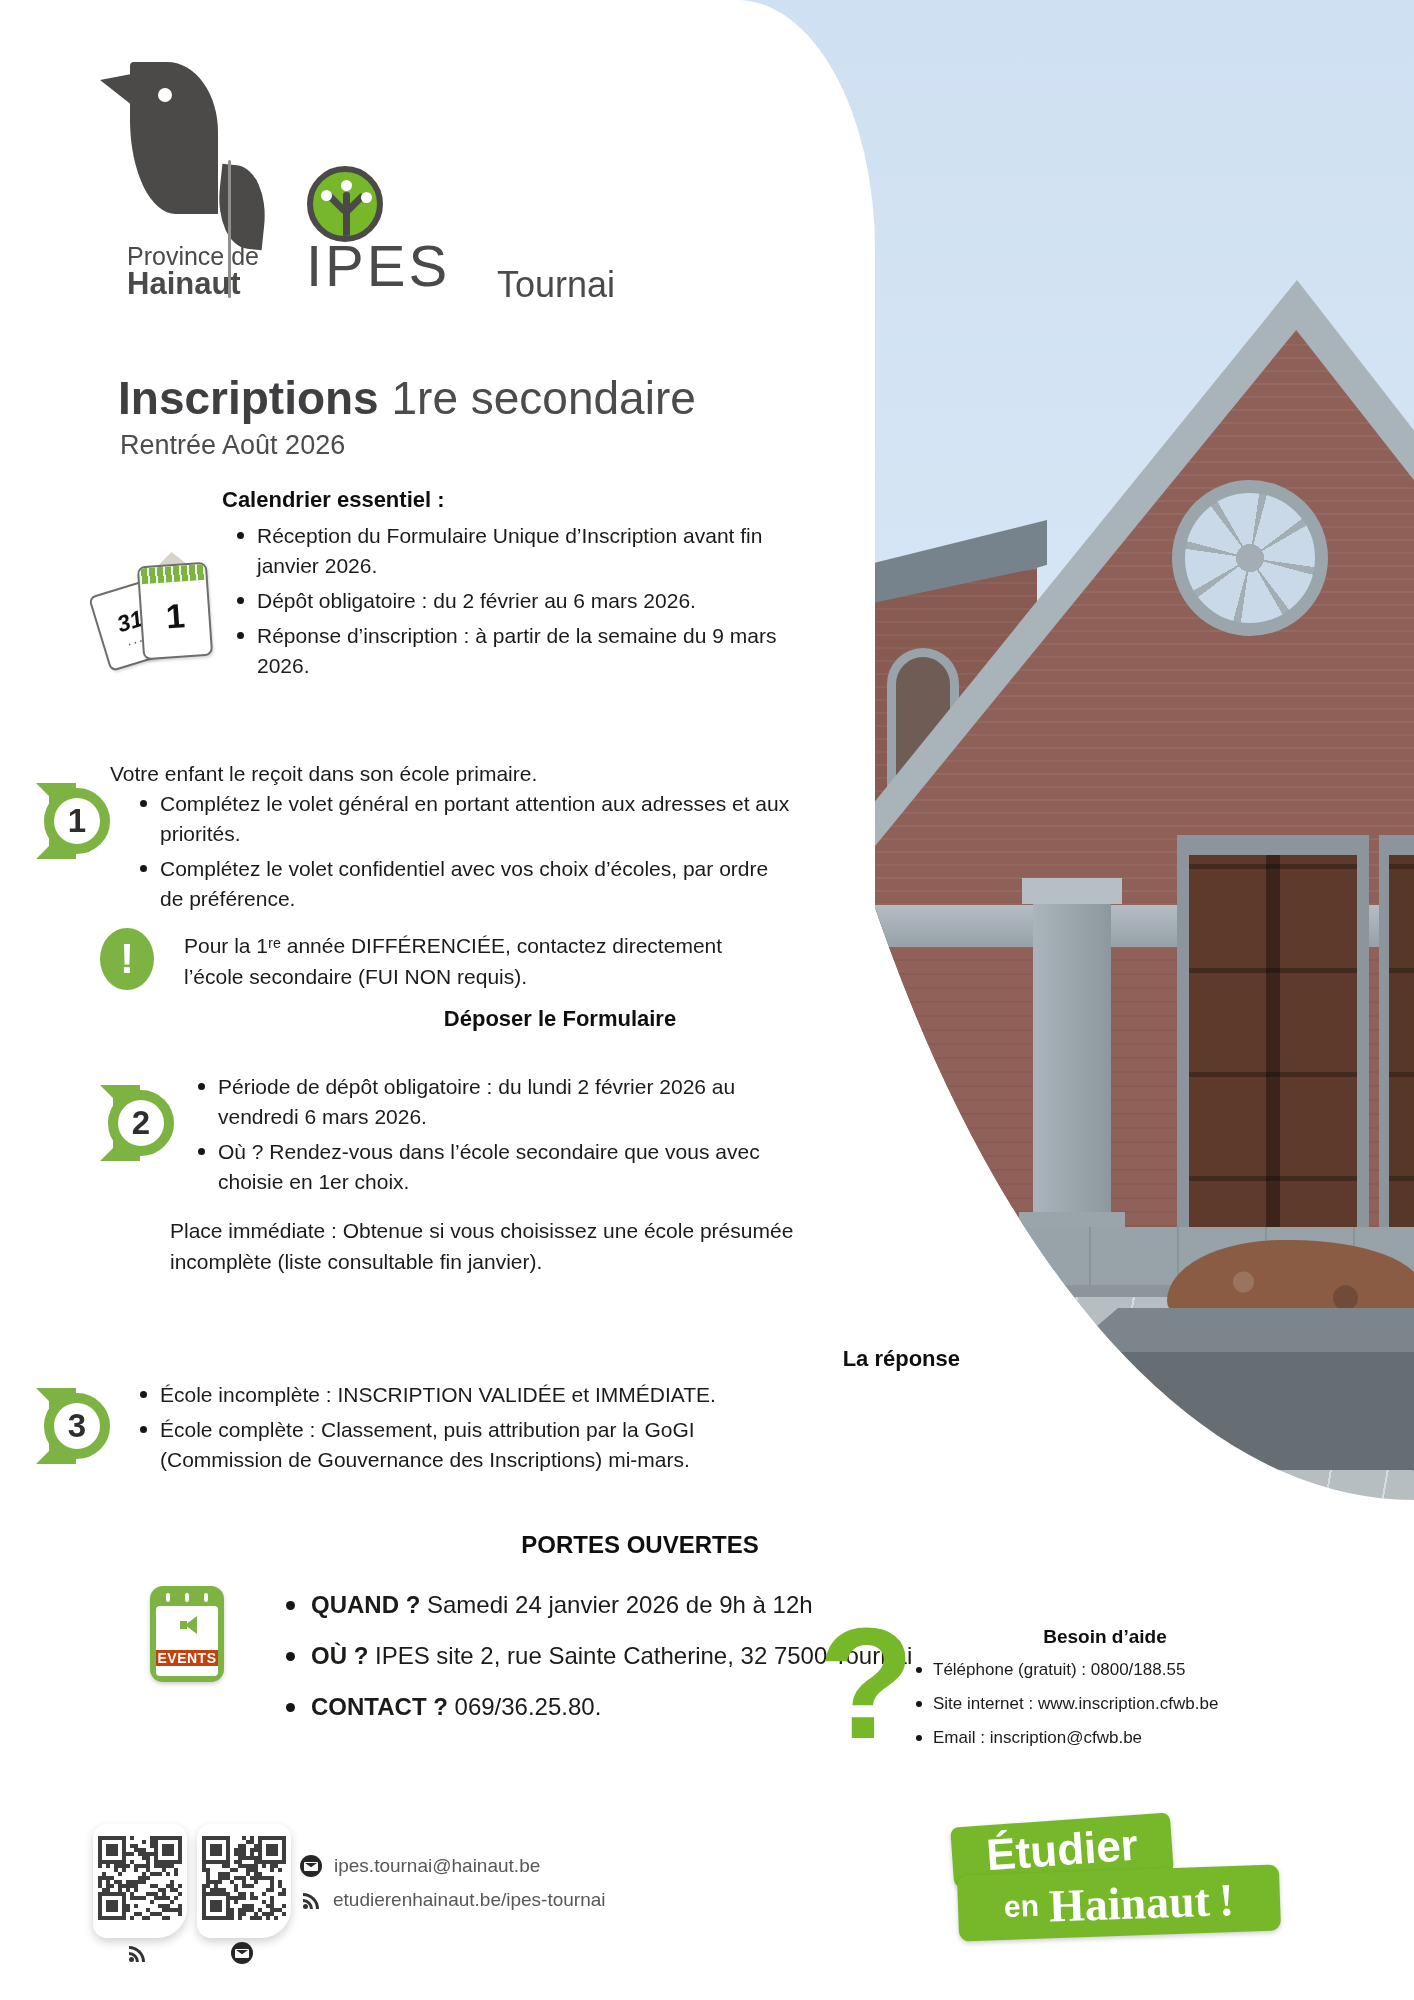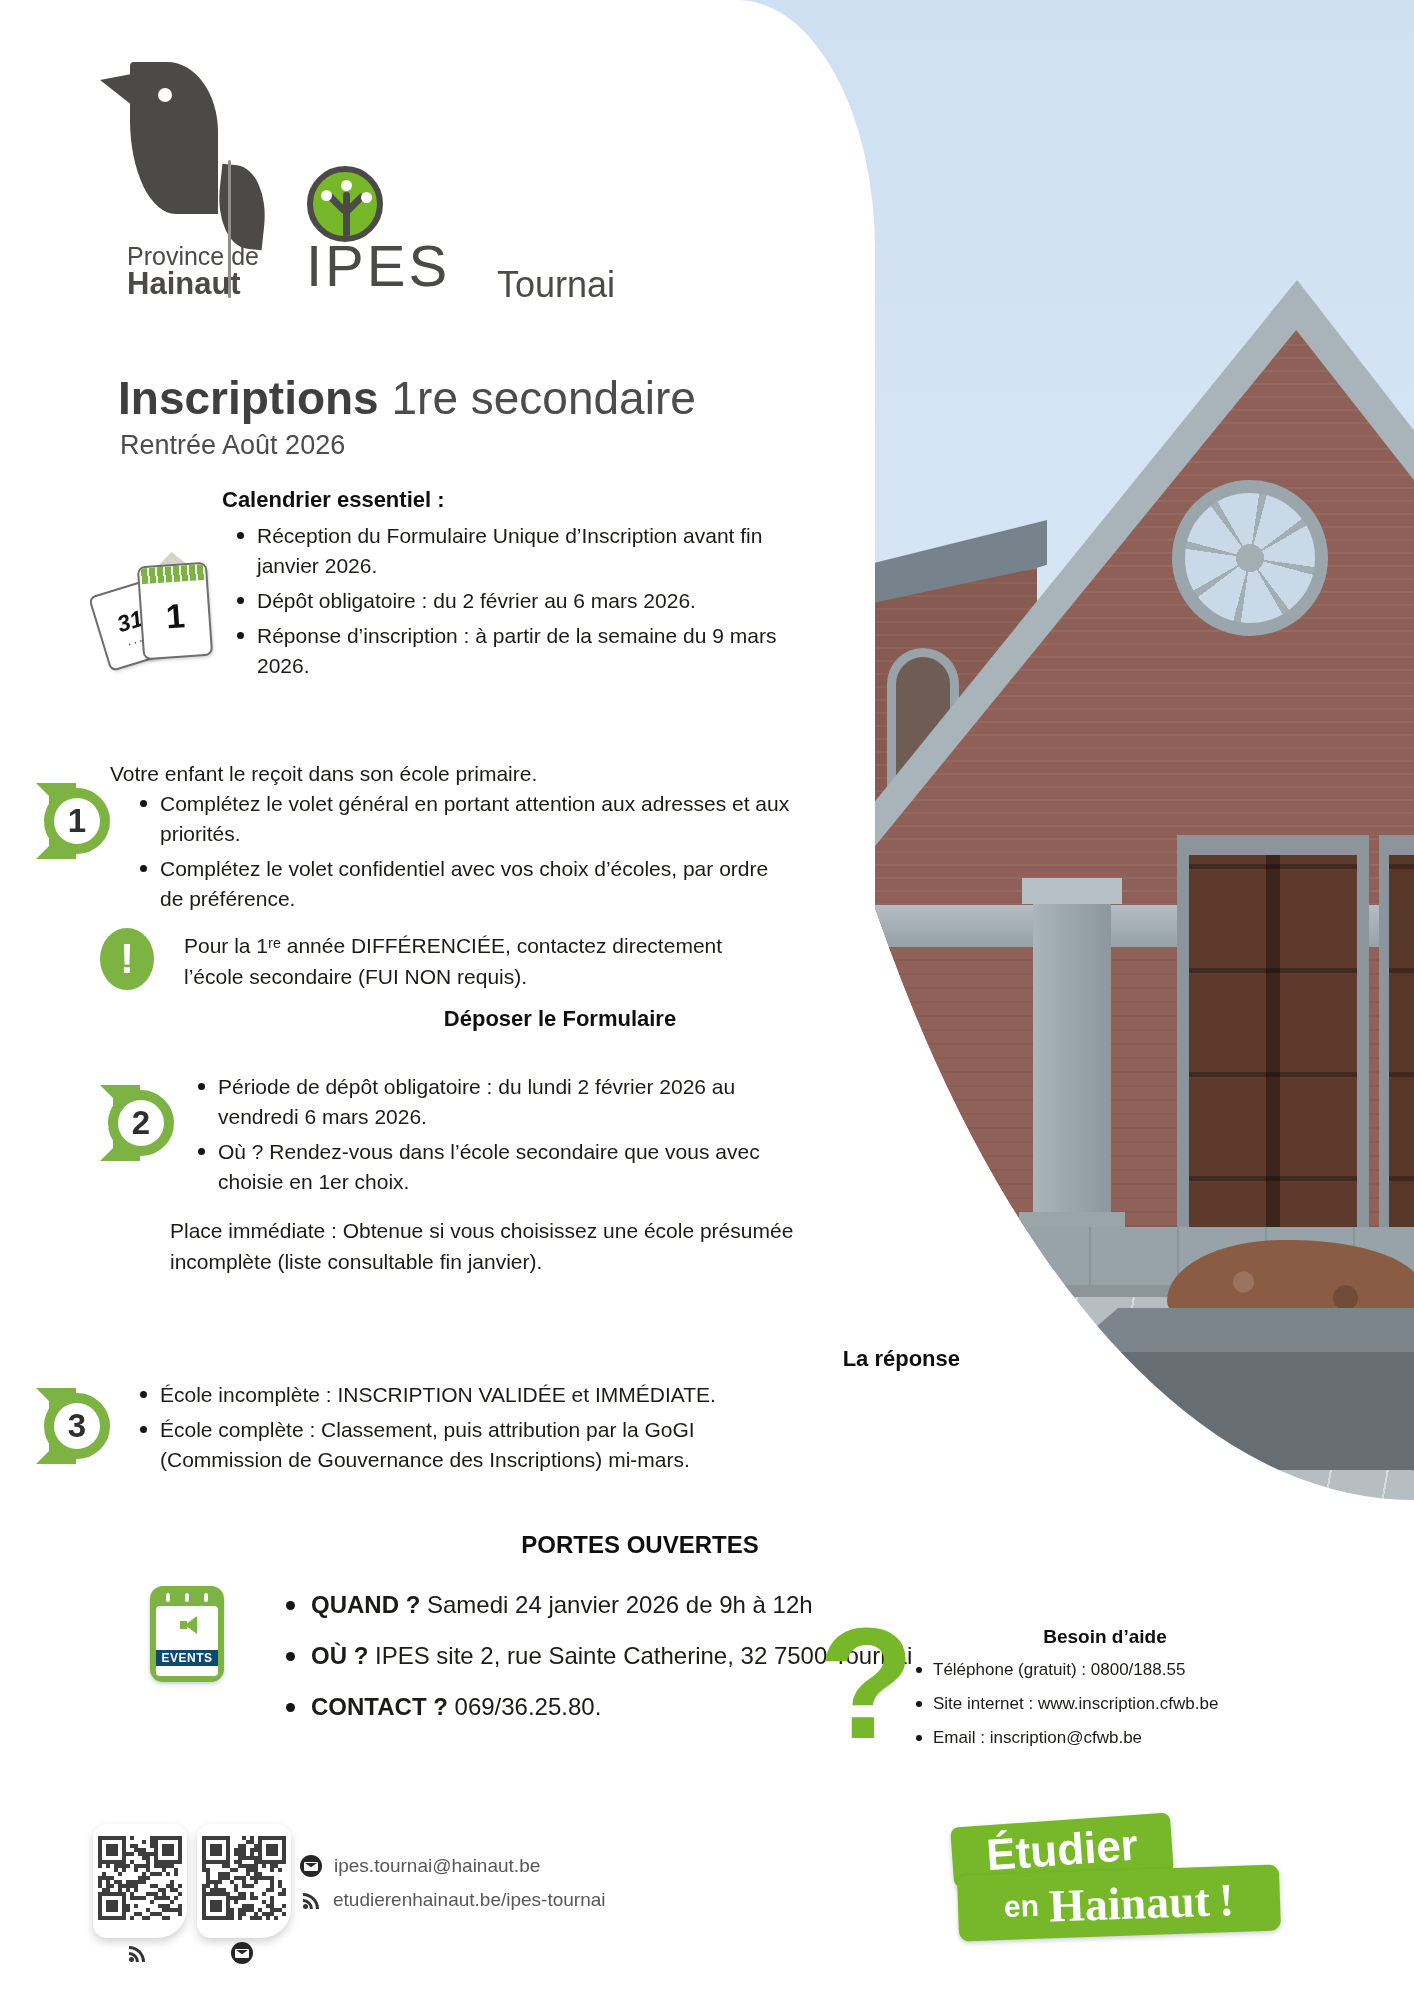--- a/index.html
+++ b/index.html
@@ -123,23 +123,23 @@
         color:#fff;display:flex;align-items:center;justify-content:center;font-weight:800;font-size:42px;}
   .qmark{position:absolute;left:818px;top:1604px;font-size:158px;line-height:1;font-weight:700;color:#76b82a;}
   .events{position:absolute;left:150px;top:1586px;width:74px;height:96px;background:#7cb342;border-radius:13px;
           box-shadow:0 2px 4px rgba(0,0,0,.2);}
   .events .page{position:absolute;left:6px;top:20px;width:62px;height:70px;background:#fff;border-radius:4px;}
   .events .tick{position:absolute;top:7px;width:4px;height:9px;background:#fff;border-radius:2px;}
   .events .spk{position:absolute;left:24px;top:10px;width:22px;height:18px;}
   .events .spk .box{position:absolute;left:0;top:5px;width:7px;height:8px;background:#7cb342;}
   .events .spk .cone{position:absolute;left:5px;top:0;width:12px;height:18px;background:#7cb342;
                      clip-path:polygon(0 50%,100% 0,100% 100%);}
-  .events .band{position:absolute;left:0;bottom:10px;width:100%;height:16px;background:#0c4a6e;
+  .events .band{position:absolute;left:0;bottom:10px;width:100%;height:16px;background:#c2410c;
                 display:flex;align-items:center;justify-content:center;
-                font-size:12px;font-weight:700;color:#fff;letter-spacing:.5px;}
+                font-size:14px;font-weight:700;color:#fff;letter-spacing:.5px;}
 
   
   .portes-list{position:absolute;left:286px;top:1588px;font-size:24px;line-height:34px;}
   .portes-list .li{display:flex;gap:16px;margin-bottom:17px;align-items:flex-start;}
   .portes-list .dot{flex:none;width:9px;height:9px;border-radius:50%;background:#161616;margin-top:13px;}
   .portes-list b{font-weight:700;}
 
   
   .help-heading{position:absolute;left:960px;top:1626px;width:290px;text-align:center;
                 font-size:19px;font-weight:700;color:#0f0f0f;}

